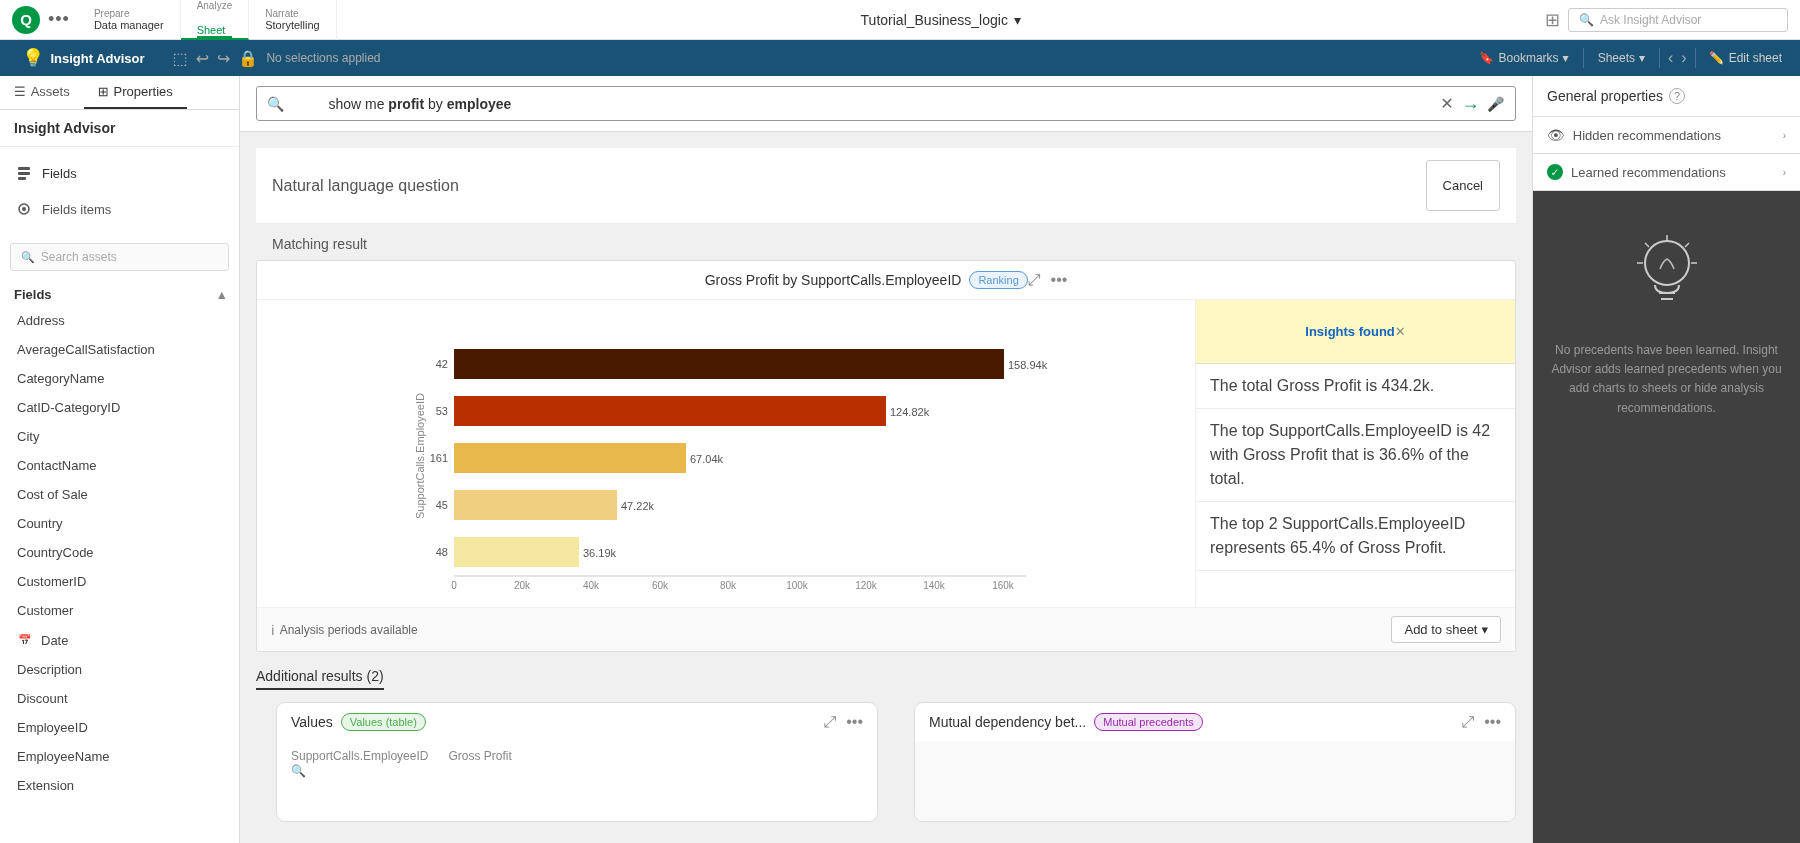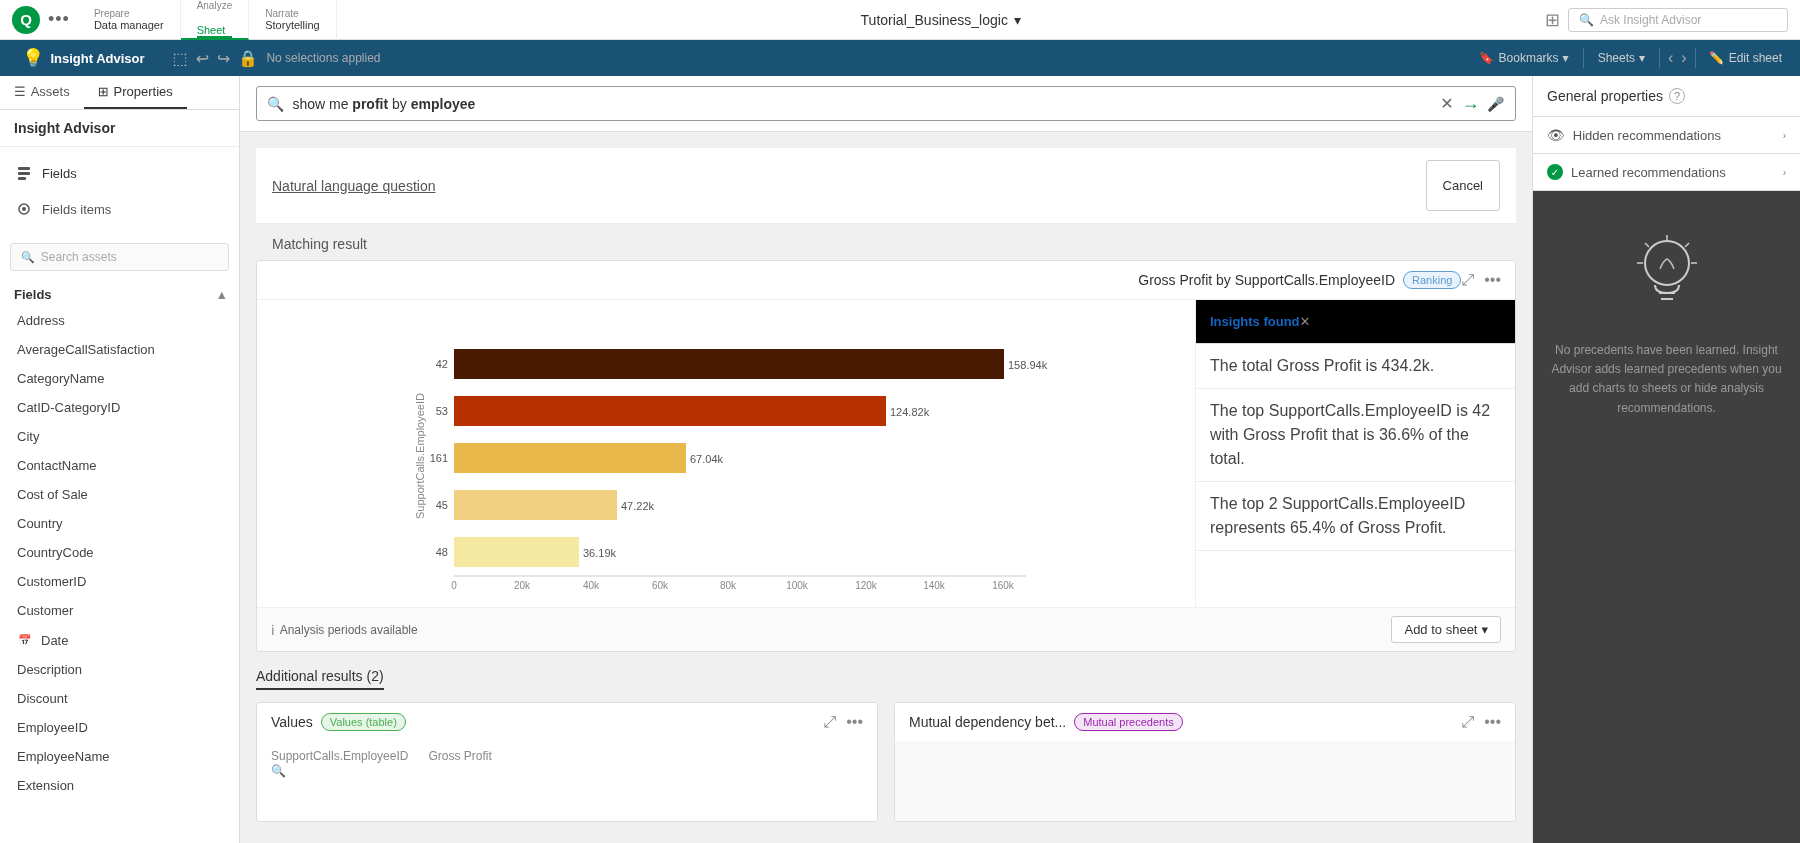--- a/index.html
+++ b/index.html
@@ -134,36 +134,36 @@
     
     .query-bar {
       display: flex; align-items: center; gap: 8px;
       padding: 10px 16px; background: #fff; border-bottom: 1px solid #ddd;
     }
     .query-input-wrap {
       flex: 1; display: flex; align-items: center; gap: 8px;
       border: 1px solid #999; border-radius: 3px; padding: 6px 10px;
       background: #fff;
     }
-    .query-text { font-size: 14px; color: #333; flex: 1; }
+    .query-text { font-size: 14px; color: #333; flex: 1; margin-left: 36px; }
     .query-actions { display: flex; gap: 8px; align-items: center; }
     .query-icon-btn { cursor: pointer; color: #666; font-size: 16px; display: flex; align-items: center; }
 
     
     .results-area {
       flex: 1; overflow-y: auto; padding: 16px;
     }
 
     
     .chart-card {
       background: #fff; border: 1px solid #ddd; border-radius: 3px;
       margin-bottom: 16px; overflow: hidden;
     }
     .chart-card-header {
-      display: flex; align-items: center; justify-content: flex-end;
+      display: flex; align-items: center; justify-content: center;
       padding: 10px 14px; border-bottom: 1px solid #f0f0f0;
     }
     .chart-title {
       font-size: 14px; font-weight: 500; color: #333;
       display: flex; align-items: center; gap: 8px;
     }
     .badge {
       font-size: 11px; padding: 2px 8px; border-radius: 10px;
       border: 1px solid; font-weight: 500;
     }
@@ -190,22 +190,22 @@
       margin-bottom: 12px; margin-top: 4px;
     }
     .additional-results-label {
       font-size: 14px; font-weight: 500; color: #333;
       border-bottom: 2px solid #333; padding-bottom: 4px;
     }
     .additional-results-grid {
       display: grid; grid-template-columns: 1fr 1fr; gap: 16px;
     }
     .mini-chart-card {
-      background: #fff; border: 1px solid #ddd; border-radius: 3px;
-      min-height: 120px; overflow: hidden;
+      background: #fff; border: 1px solid #ddd; border-radius: 9px;
+      min-height: 120px; overflow: hidden; margin-left: 20px;
     }
     .mini-chart-header {
       display: flex; align-items: center; justify-content: space-between;
       padding: 10px 14px;
     }
     .mini-chart-body { padding: 8px 14px; display: flex; gap: 20px; }
     .mini-col-header { font-size: 12px; color: #888; }
 
     
     .right-panel {
@@ -221,22 +221,22 @@
       border-bottom: 1px solid #ddd; background: #fff;
     }
     .right-panel-section-header {
       display: flex; align-items: center; justify-content: space-between;
       padding: 10px 14px; cursor: pointer;
     }
     .right-panel-section-label {
       display: flex; align-items: center; gap: 8px; font-size: 13px; color: #555;
     }
     .insights-found-header {
-      display: flex; align-items: center; justify-content: flex-start;
-      padding: 14px 14px; background: #000000; border-bottom: 1px solid #ddd;
+      display: flex; align-items: center; justify-content: center;
+      padding: 24px 14px; background: #fef9c3; border-bottom: 1px solid #ddd;
     }
     .insights-found-title { font-size: 13px; font-weight: 600; color: #1565c0; }
     .insight-item {
       padding: 10px 14px; border-bottom: 1px solid #eee; font-size: 16px; color: #444; line-height: 1.5;
     }
 
     
     .learned-section {
       padding: 20px 14px; text-align: center; color: #888;
     }
@@ -246,21 +246,21 @@
     .cancel-btn {
       border: 1px solid #ccc; border-radius: 3px; padding: 17px 16px;
       background: #fff; cursor: pointer; font-size: 13px; color: #333;
     }
 
     
     .nl-header {
       display: flex; align-items: center; justify-content: space-between;
       padding: 12px 16px; background: #fff; border-bottom: 1px solid #eee;
     }
-    .nl-title { font-size: 14px; color: #555; text-decoration: underline; }
+    .nl-title { font-size: 16px; color: #555; }
 
     
     .matching-result-label { font-size: 14px; color: #555; padding: 12px 16px 8px; }
 
     
     .results-area::-webkit-scrollbar { width: 6px; }
     .results-area::-webkit-scrollbar-thumb { background: #ccc; border-radius: 3px; }
 
     .chevron-down { font-size: 10px; color: #888; }
 

